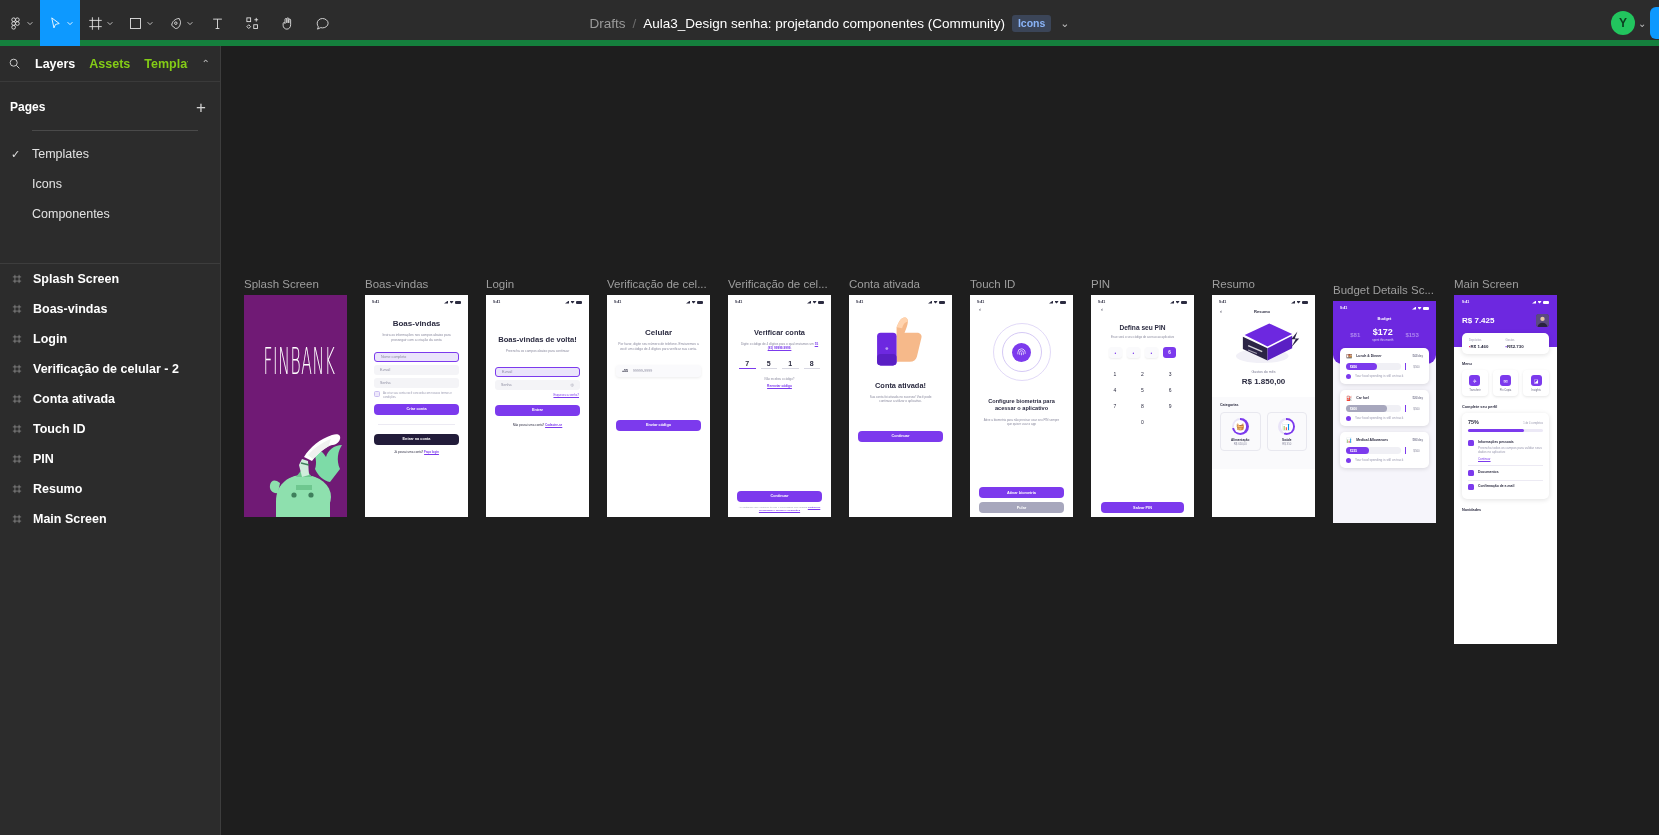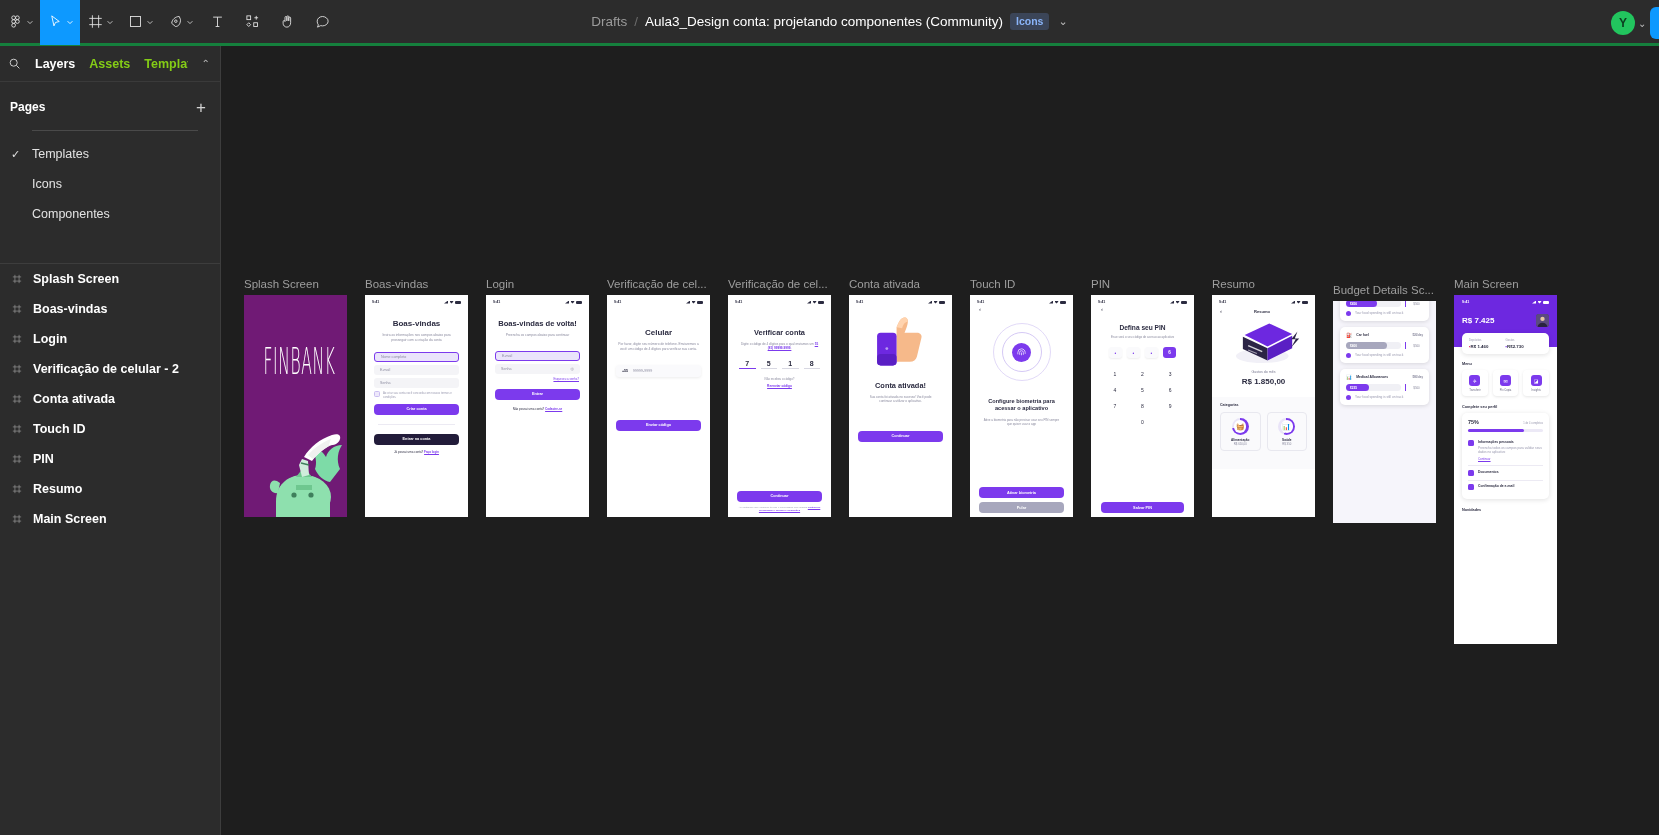--- a/index.html
+++ b/index.html
@@ -7,22 +7,22 @@
     width: 1659px; height: 835px;
     background: #1e1e1e;
     font-family: "Liberation Sans", sans-serif;
     overflow: hidden;
   }
   body { position: relative; }
 
   
   #topbar {
     position: absolute; top: 0; left: 0; width: 1659px; height: 46px;
-    background: #2c2c2c; display: flex; align-items: center;
-    border-bottom: 3px solid #15803d;
+    background: #2c2c2c; display: flex; 
+    border-bottom: 6px solid #15803d;
   }
   .tb-tool {
     height: 46px; min-width: 30px; display: flex; align-items: center;
     justify-content: center; color: #e6e6e6; position: relative;
   }
   .tb-tool.group { padding: 0 6px 0 8px; gap: 3px; }
   .tb-tool.active { background: #0d99ff; }
   .tb-tool svg { display: block; }
   .caret { width: 8px; height: 8px; display: block; }
   .tb-title {
@@ -300,21 +300,21 @@
     <span>
       <svg width="15" height="15" viewBox="0 0 24 24" fill="none" stroke="#e6e6e6" stroke-width="1.4">
         <path d="M21 11.5c0 4.2-4 7.5-9 7.5-1 0-2-.15-2.9-.4L4 21l1.4-3.6C4.2 16 3.5 13.9 3.5 11.5 3.5 7.3 7.5 4 12 4s9 3.3 9 7.5z" stroke-linejoin="round"></path>
       </svg>
     </span>
   </div>
 
   <div class="tb-title">
     <span class="t-drafts">Drafts</span>
     <span class="t-slash">/</span>
-    <span class="t-name">Aula3_Design conta: projetando componentes (Community)</span>
+    <span class="t-name">Aula3_Design senha: projetando componentes (Community)</span>
     <span class="t-free">Icons</span>
     <span class="t-caret">⌄</span>
   </div>
 
   <div class="tb-right">
     <div class="avatar-wrap">
       <div class="avatar">Y</div>
       <span style="color:#bdbdbd;font-size:10px">⌄</span>
     </div>
     <div class="share-btn">S</div>
@@ -478,21 +478,21 @@
     <div class="phone" style="width:103px;height:222px">
       <div class="stbar">
         <span>9:41</span>
         <span class="sigs">
           <i class="bar1"></i>
             <i class="wifi"></i>
             <i class="batt"></i>
           </span>
       </div>
       <div style="padding:0 9px">
-        <div class="ph-h1" style="font-size:7.6px;margin-top:13px">Boas-vindas de volta!</div>
+        <div class="ph-h1" style="font-size:7.6px;margin-top:29px">Boas-vindas de volta!</div>
         <div class="ph-sub" style="font-size:3.3px;margin:5px 3px 13px">Preencha os campos abaixo para continuar</div>
         <div class="fld focus">
             <span>E-mail</span>
           </div>
         <div class="fld" style="justify-content:space-between">
           <span>Senha</span>
           <span style="font-size:4px">◎</span>
         </div>
         <div style="text-align:right;font-size:2.9px;margin:3px 1px 8px" class="lnk">Esqueceu a senha?</div>
         <div class="btn">Entrar</div>
@@ -713,20 +713,39 @@
             <div style="font-size:2.8px;color:#8a8a9e">R$ 350</div>
           </div>
         </div>
       </div>
     </div>
   </div>
 
   <div class="frame-wrap" style="left:1112px;top:255px">
     <div class="frame-label">Budget Details Sc...</div>
     <div class="phone" style="width:103px;height:222px;background:#f6f5fb">
+      <div style="background:#6d28e0;padding-bottom:22px;border-bottom-left-radius:9px;border-bottom-right-radius:9px">
+        <div class="stbar lt">
+          <span>9:41</span>
+          <span class="sigs">
+            <i class="bar1"></i>
+              <i class="wifi"></i>
+              <i class="batt"></i>
+            </span>
+        </div>
+        <div style="text-align:center;color:#fff;font-size:4px;font-weight:bold;margin-top:4px">Budget</div>
+        <div style="display:flex;align-items:center;justify-content:center;gap:12px;margin-top:6px">
+          <div style="color:#c3a6f5;font-size:6px;font-weight:bold;opacity:.75">$81</div>
+          <div style="text-align:center">
+            <div style="color:#fff;font-size:9px;font-weight:bold">$172</div>
+            <div style="color:#ded3f8;font-size:2.9px;margin-top:1px">spent this month</div>
+          </div>
+          <div style="color:#c3a6f5;font-size:6px;font-weight:bold;opacity:.75">$153</div>
+        </div>
+      </div>
       <div style="padding:0 7px;margin-top:-16px">
         <div class="bud-card">
           <div class="bud-row">
             <span style="font-size:5px">🍱</span>
             <span class="lbl3" style="flex:1">Lunch &amp; Dinner</span>
             <span style="font-size:2.9px;color:#8a8a9e;font-weight:bold">$42/day</span>
           </div>
           <div class="bud-row">
             <div class="bud-track">
               <div class="bud-fill" style="width:56%">$456</div>

